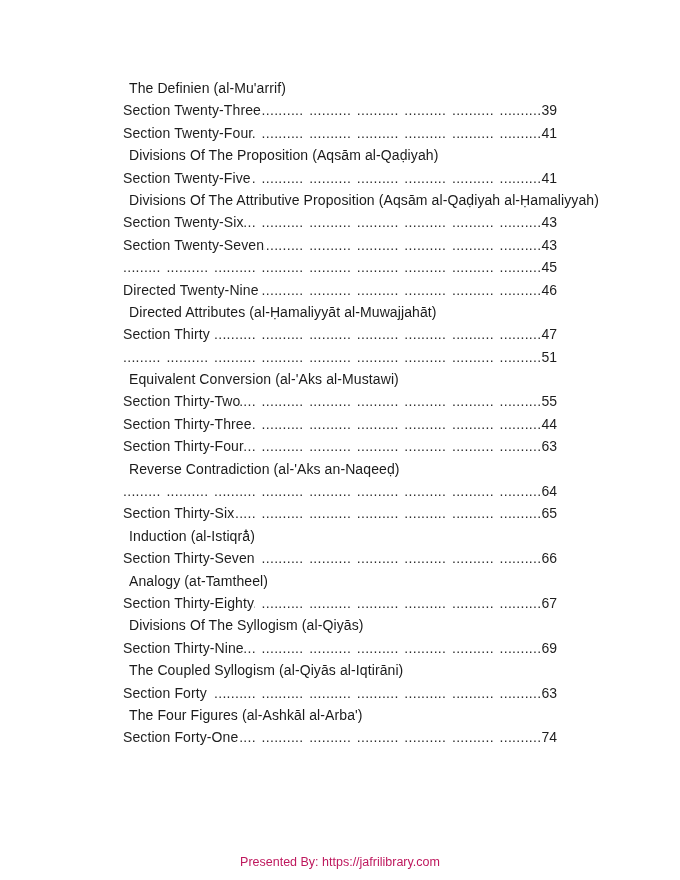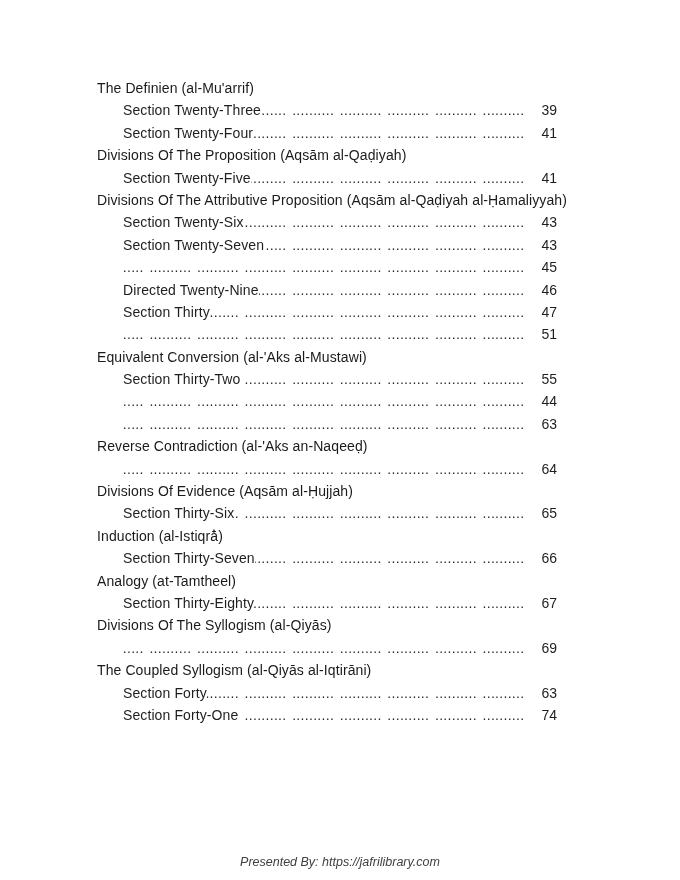--- a/index.html
+++ b/index.html
@@ -31,20 +31,21 @@
   .row {
     display: flex;
     align-items: baseline;
     height: 22.4px;
     white-space: nowrap;
   }
   .row.heading {
     font-weight: normal;
     color: #1a1a1a;
     letter-spacing: 0.1px;
+    margin-left: 32px;
   }
   .row.sec {
     padding-left: 26px;
   }
   .label {
     flex: 0 0 auto;
     letter-spacing: 0.1px;
   }
   .leader {
     flex: 1 1 auto;
@@ -52,21 +53,20 @@
     white-space: nowrap;
     direction: rtl;
     padding-left: 4px;
     letter-spacing: 0.3px;
     word-spacing: 1.5px;
     color: #2a2a2a;
     min-width: 20px;
   }
   .pg {
     flex: 0 0 auto;
-    margin-left: 17px;
   }
   .footer {
     position: absolute;
     left: 0;
     right: 0;
     top: 854px;
     text-align: center;
     font-size: 12.5px;
     line-height: 16px;
   }
@@ -110,79 +110,83 @@
       </div>
       <div class="row sec">
         <span class="leader">.......... .......... .......... .......... .......... .......... .......... .......... .......... .......... .......... .......... </span>
         <span class="pg">45</span>
       </div>
       <div class="row sec">
         <span class="label">Directed Twenty-Nine</span>
         <span class="leader">.......... .......... .......... .......... .......... .......... .......... .......... .......... .......... .......... .......... </span>
         <span class="pg">46</span>
       </div>
+      <div class="row heading">Directed Attributes (al-Ḥamaliyyāt al-Muwajjahāt)</div>
       <div class="row sec">
         <span class="label">Section Thirty</span>
         <span class="leader">.......... .......... .......... .......... .......... .......... .......... .......... .......... .......... .......... .......... </span>
         <span class="pg">47</span>
       </div>
       <div class="row sec">
         <span class="leader">.......... .......... .......... .......... .......... .......... .......... .......... .......... .......... .......... .......... </span>
         <span class="pg">51</span>
       </div>
       <div class="row heading">Equivalent Conversion (al-'Aks al-Mustawi)</div>
       <div class="row sec">
         <span class="label">Section Thirty-Two</span>
         <span class="leader">.......... .......... .......... .......... .......... .......... .......... .......... .......... .......... .......... .......... </span>
         <span class="pg">55</span>
       </div>
       <div class="row sec">
+        <span class="label">Section Thirty-Three</span>
         <span class="leader">.......... .......... .......... .......... .......... .......... .......... .......... .......... .......... .......... .......... </span>
         <span class="pg">44</span>
       </div>
       <div class="row sec">
+        <span class="label">Section Thirty-Four</span>
         <span class="leader">.......... .......... .......... .......... .......... .......... .......... .......... .......... .......... .......... .......... </span>
         <span class="pg">63</span>
       </div>
       <div class="row heading">Reverse Contradiction (al-'Aks an-Naqeeḍ)</div>
       <div class="row sec">
         <span class="leader">.......... .......... .......... .......... .......... .......... .......... .......... .......... .......... .......... .......... </span>
         <span class="pg">64</span>
       </div>
-      <div class="row heading">Divisions Of Evidence (Aqsām al-Ḥujjah)</div>
       <div class="row sec">
         <span class="label">Section Thirty-Six</span>
         <span class="leader">.......... .......... .......... .......... .......... .......... .......... .......... .......... .......... .......... .......... </span>
         <span class="pg">65</span>
       </div>
       <div class="row heading">Induction (al-Istiqrā̓)</div>
       <div class="row sec">
         <span class="label">Section Thirty-Seven</span>
         <span class="leader">.......... .......... .......... .......... .......... .......... .......... .......... .......... .......... .......... .......... </span>
         <span class="pg">66</span>
       </div>
       <div class="row heading">Analogy (at-Tamtheel)</div>
       <div class="row sec">
         <span class="label">Section Thirty-Eighty</span>
         <span class="leader">.......... .......... .......... .......... .......... .......... .......... .......... .......... .......... .......... .......... </span>
         <span class="pg">67</span>
       </div>
       <div class="row heading">Divisions Of The Syllogism (al-Qiyās)</div>
       <div class="row sec">
+        <span class="label">Section Thirty-Nine</span>
         <span class="leader">.......... .......... .......... .......... .......... .......... .......... .......... .......... .......... .......... .......... </span>
         <span class="pg">69</span>
       </div>
       <div class="row heading">The Coupled Syllogism (al-Qiyās al-Iqtirāni)</div>
       <div class="row sec">
         <span class="label">Section Forty</span>
         <span class="leader">.......... .......... .......... .......... .......... .......... .......... .......... .......... .......... .......... .......... </span>
         <span class="pg">63</span>
       </div>
+      <div class="row heading">The Four Figures (al-Ashkāl al-Arba')</div>
       <div class="row sec">
         <span class="label">Section Forty-One</span>
         <span class="leader">.......... .......... .......... .......... .......... .......... .......... .......... .......... .......... .......... .......... </span>
         <span class="pg">74</span>
       </div>
     </main>
   <footer class="footer">
-    <a class="footer-link" style="color: #404040; font-style: italic;">Presented By: https://jafrilibrary.com</a>
+    <a class="footer-link" style="color: #be185d;">Presented By: https://jafrilibrary.com</a>
   </footer>
 </div>
 
 </body></html>

